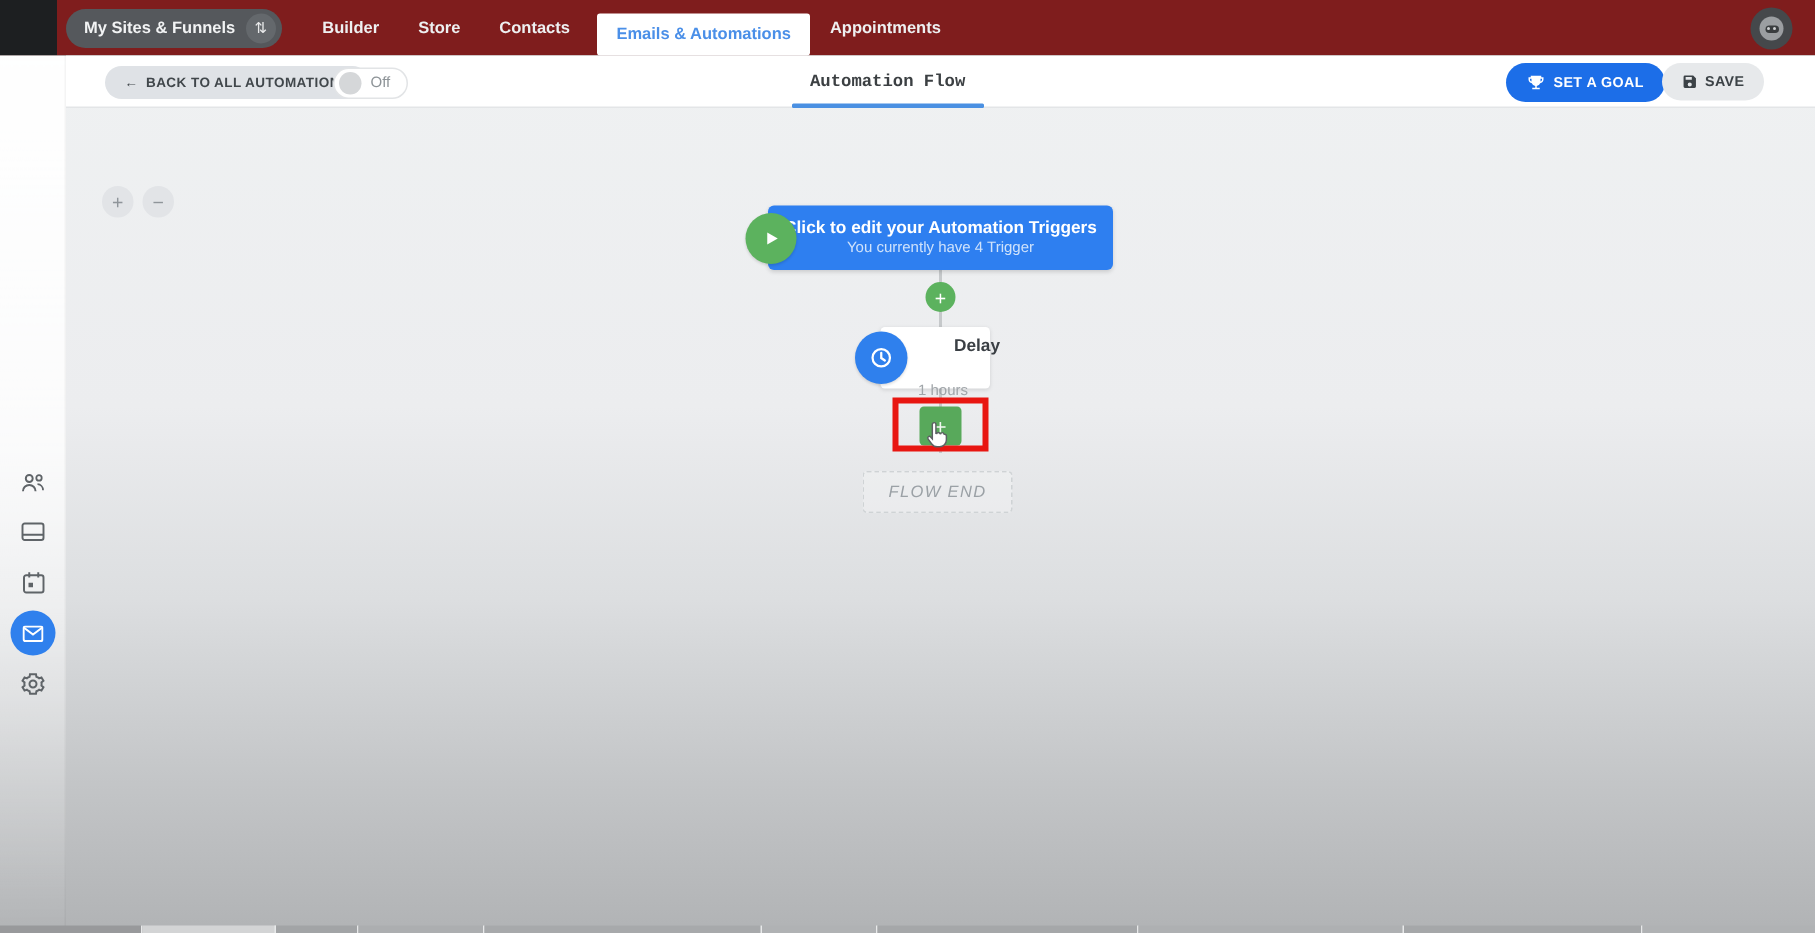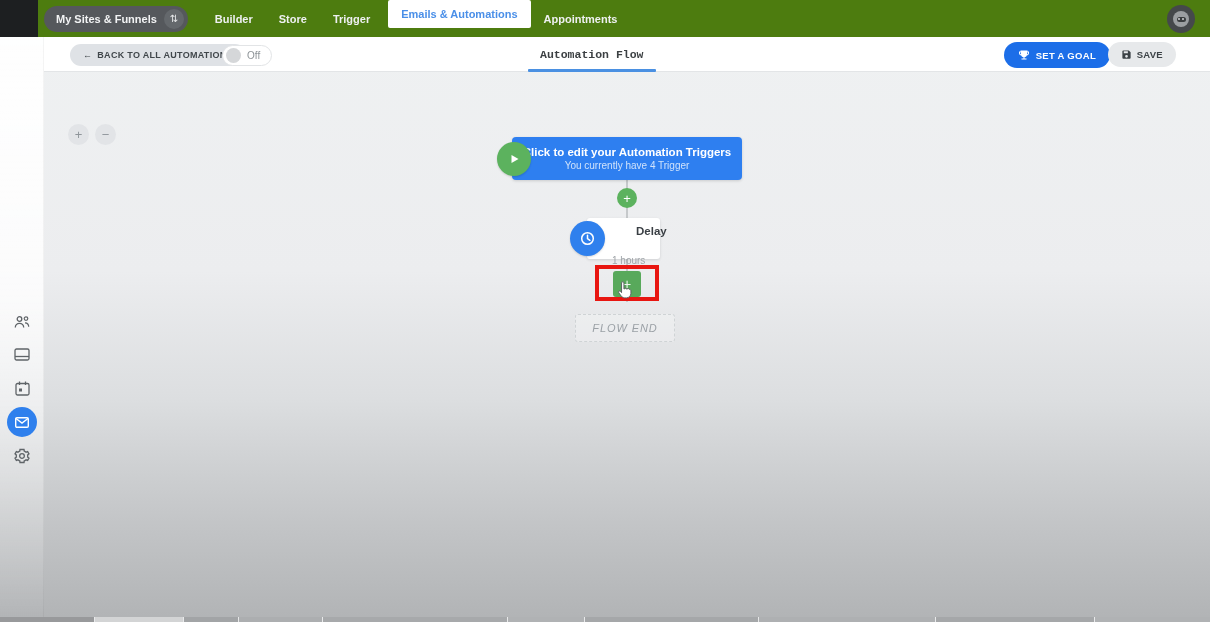--- a/index.html
+++ b/index.html
@@ -1,26 +1,26 @@
 <!DOCTYPE html>
 <html><head>
 <meta charset="utf-8">
 <style>
   * { margin:0; padding:0; box-sizing:border-box; }
   html,body { width:1210px; height:622px; overflow:hidden; background:#000; }
   body { font-family:"Liberation Sans", sans-serif; position:relative; }
   .app { position:absolute; inset:0; background:#26282a; }
 
   
-  .topbar { position:absolute; left:0; top:0; width:1210px; height:37px; background:#4d7c0f; display:flex; align-items:center; }
+  .topbar { position:absolute; left:0; top:0; width:1210px; height:37px; background:#7f1d1d; display:flex; align-items:center; }
   .topbar-cap { position:absolute; left:0; top:0; width:38px; height:37px; background:#1d1f21; }
   .brand-pill { margin-left:44px; height:26px; background:#55585c; border-radius:13px; display:flex; align-items:center; padding:0 4px 0 12px; gap:7px; cursor:pointer; }
   .brand-pill .label { color:#f2f3f4; font-size:11px; font-weight:bold; }
   .brand-circle { width:20px; height:20px; border-radius:50%; background:#64686c; color:#e8e9ea; font-size:10px; display:flex; align-items:center; justify-content:center; }
-  .topnav { display:flex; align-items:flex-start; margin-left:14px; height:37px; }
+  .topnav { display:flex; align-items:flex-end; margin-left:14px; height:37px; }
   .topnav .nav-item { color:#eef0f1; font-size:11px; font-weight:bold; padding:0 13px; height:37px; display:flex; align-items:center; cursor:pointer; }
   .topnav .nav-item.active { background:#ffffff; color:#4a8fe8; height:28px; border-radius:2px; margin-left:5px; padding:0 13px; }
   .avatar { position:absolute; right:15px; top:5px; width:28px; height:28px; border-radius:50%; background:#45484b; display:flex; align-items:center; justify-content:center; cursor:pointer; }
   .avatar-inner { width:16px; height:16px; border-radius:50%; background:#9b9ea1; display:flex; align-items:center; justify-content:center; }
   .avatar-goggles { width:9px; height:5px; border-radius:2.5px; background:#3a3d3f; display:flex; align-items:center; justify-content:center; gap:1.5px; }
   .avatar-goggles i { width:2px; height:2px; border-radius:50%; background:#cfd1d3; }
 
   
   .content { position:absolute; left:0; top:37px; width:1210px; height:585px;
     background:linear-gradient(180deg,#eff1f2 0%,#ecedef 40%,#dcdee0 62%,#c3c5c7 83%,#b1b3b5 100%); }
@@ -77,21 +77,21 @@
 
   <div class="topbar">
     <div class="topbar-cap"></div>
     <div class="brand-pill">
       <span class="label">My Sites &amp; Funnels</span>
       <span class="brand-circle">⇅</span>
     </div>
     <div class="topnav">
       <div class="nav-item">Builder</div>
       <div class="nav-item">Store</div>
-      <div class="nav-item">Trigger</div>
+      <div class="nav-item">Contacts</div>
       <div class="nav-item active">Emails &amp; Automations</div>
       <div class="nav-item">Appointments</div>
     </div>
     <div class="avatar">
       <div class="avatar-inner">
         <div class="avatar-goggles">
             <i></i>
             <i></i>
           </div>
       </div>

